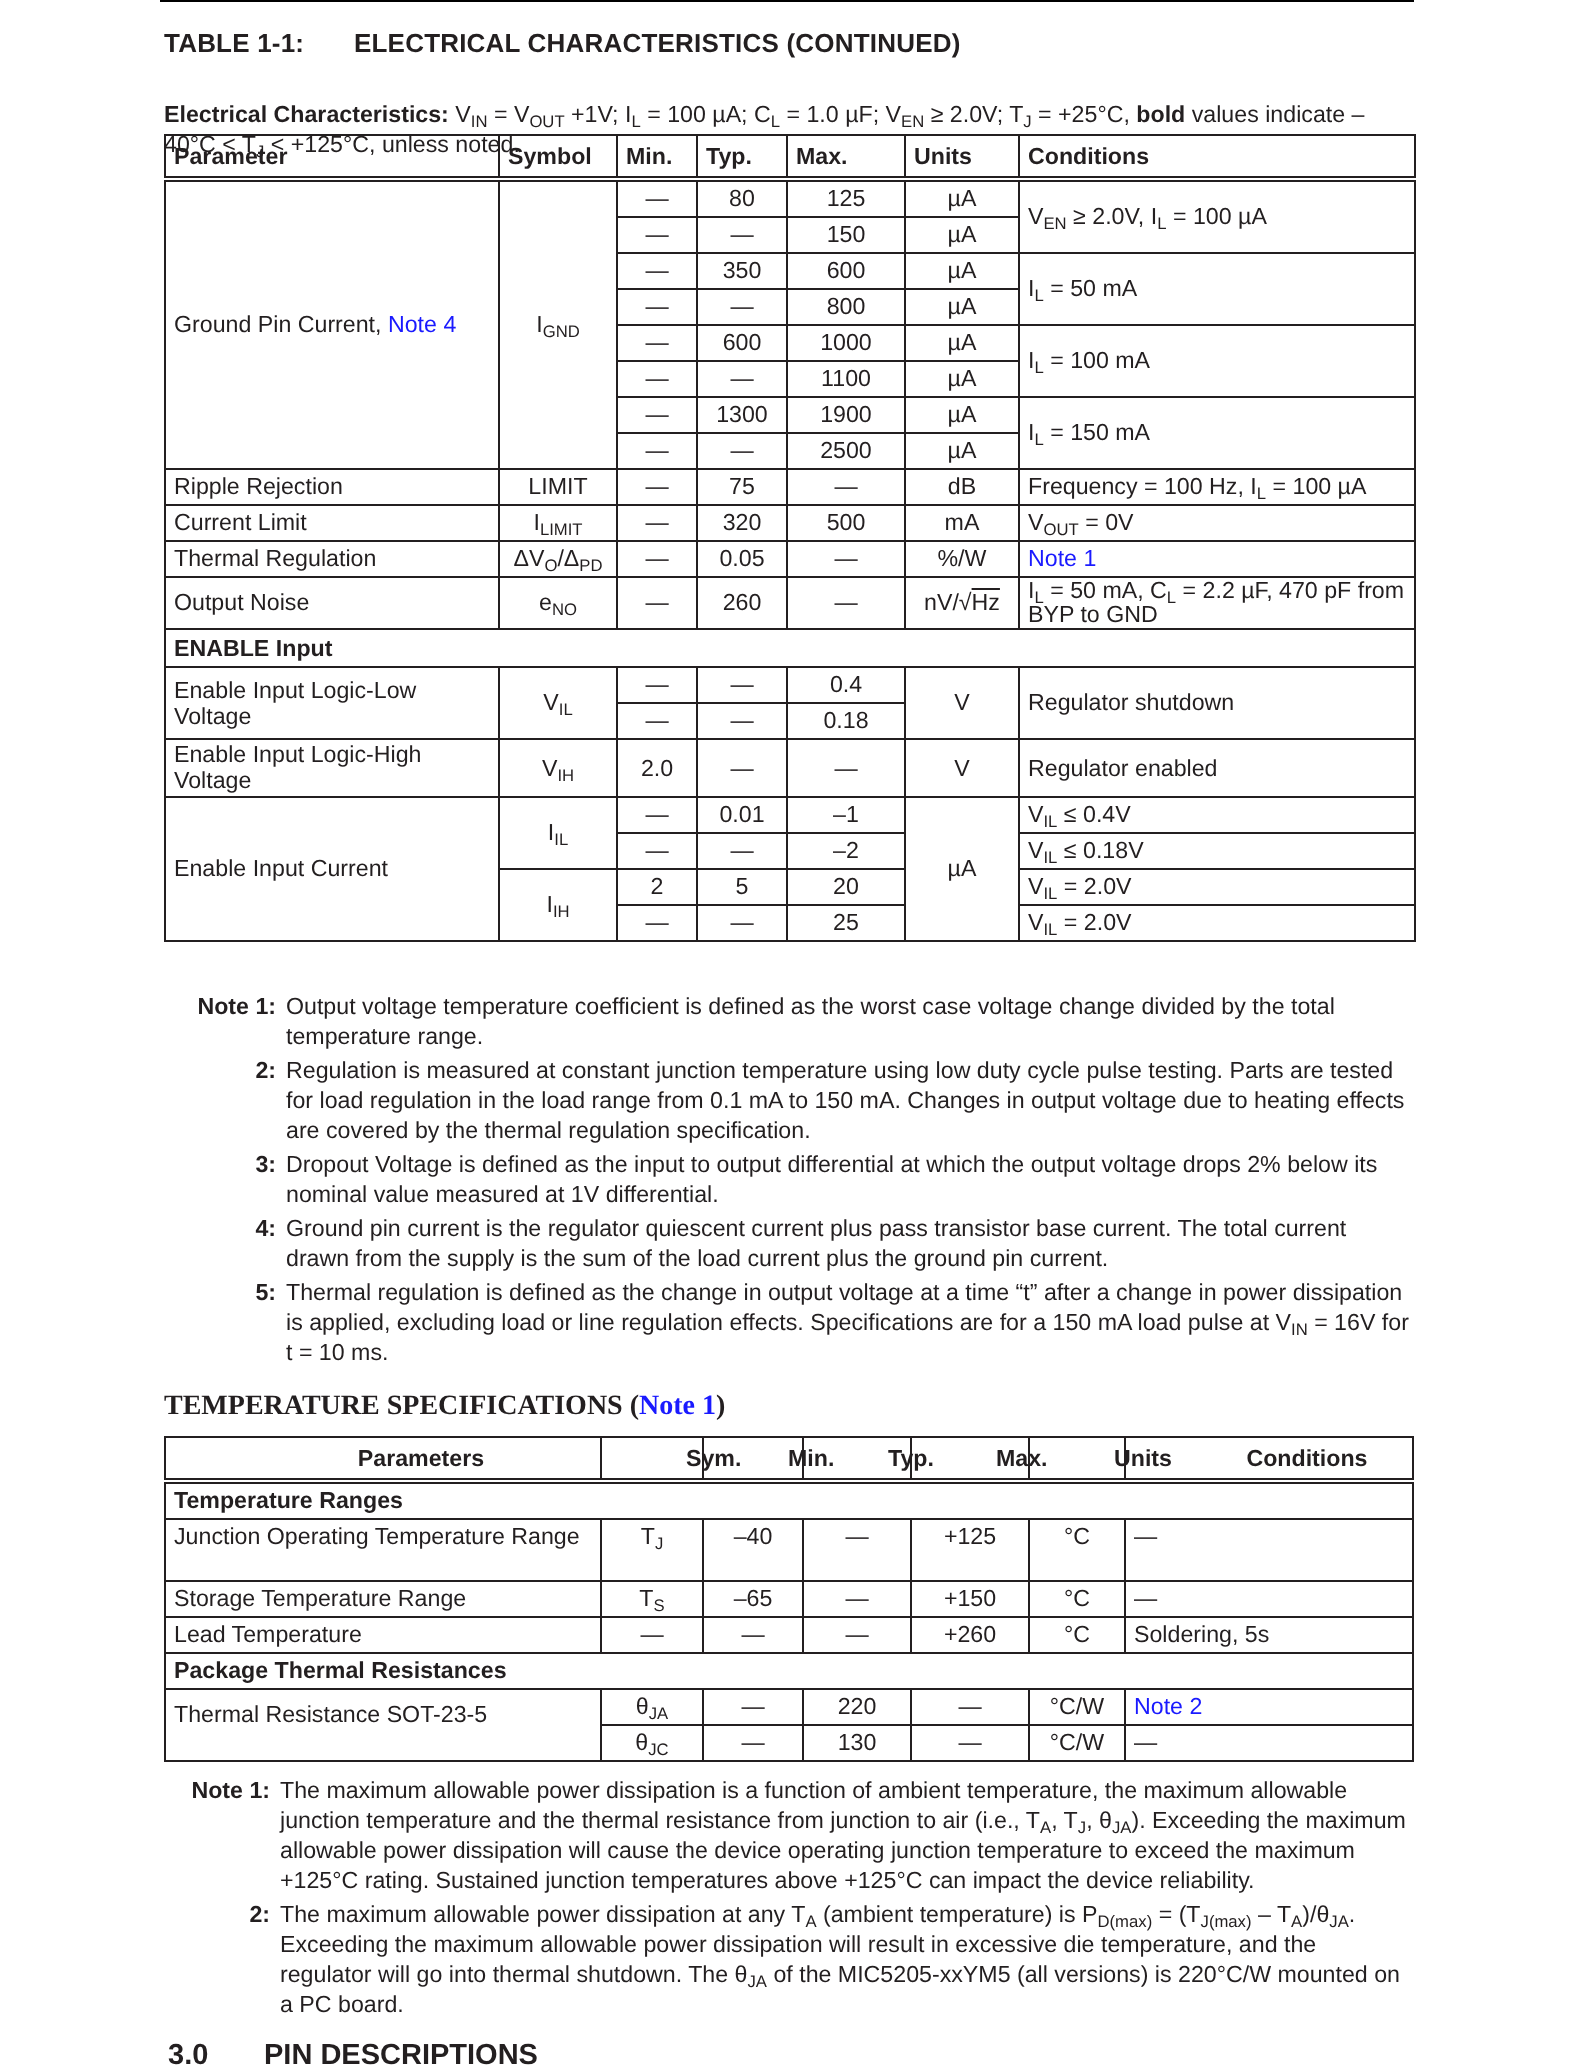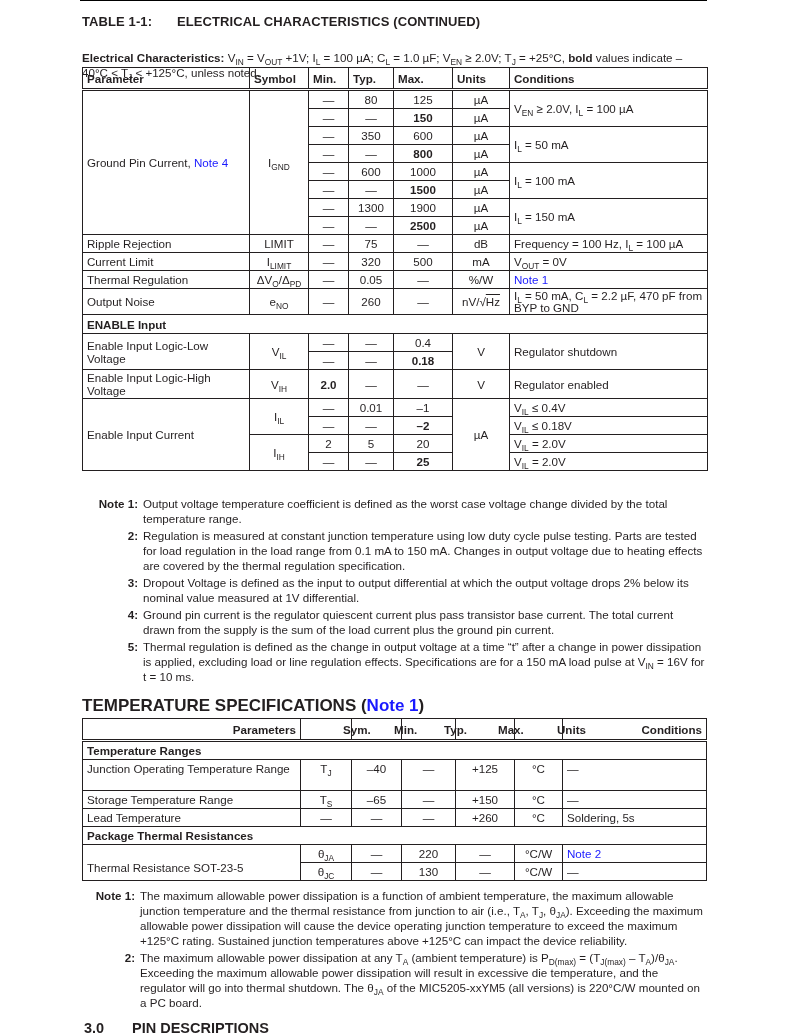--- a/index.html
+++ b/index.html
@@ -13,32 +13,32 @@
   sub { font-size:0.72em; vertical-align:-0.3em; line-height:0; }
   b { font-weight:bold; }
   .link { color:#1a1aff; }
 
   table.spec { position:absolute; border-collapse:collapse; font-size:11.6px; table-layout:fixed; }
   table.spec td, table.spec th { border:1px solid #231f20; padding:0 4px; height:17px; line-height:13px; vertical-align:middle; }
   table.spec th { font-weight:bold; text-align:left; height:20px; }
   table.spec thead tr { border-bottom:3px double #231f20; }
   table.spec thead th { border-bottom:3px double #231f20; }
   .c { text-align:center; }
-  .bold { font-weight:bold; }
+  .bold { font-weight:normal; }
   .section td { font-weight:bold; }
 
   #t1 { left:82px; top:67px; width:625px; }
   #t2 { left:82px; top:718px; width:624px; }
-  #t2 th { text-align:right;padding-left:42px; }
+  #t2 th { text-align:center;padding-left:42px; }
 
   .notes { position:absolute; left:86px; width:620px; font-size:11.6px; line-height:15px; }
   .note { display:flex; margin-bottom:2px;justify-content:flex-end; }
   .note .lbl { width:57px; flex:none; font-weight:bold; text-align:right; padding-right:5px; box-sizing:border-box; }
   .note .txt { flex:1; }
-  .sec-h { position:absolute; left:82px; font-weight:bold; font-size:17px; }
+  .sec-h { position:absolute; left:82px; font-weight:bold; font-size:14px;font-family:Liberation Serif, serif; }
   .pin-h { position:absolute; left:84px; top:1020px; font-weight:bold; font-size:14.5px; }
   .pin-h .n { display:inline-block; width:48px; }
   .sqrt { text-decoration:overline; }
 </style>
 </head>
 <body>
 
 <div class="toprule"></div>
 
 <div class="abs tbl-title">
@@ -103,21 +103,21 @@
     <tr>
       <td class="c">—</td>
       <td class="c">600</td>
       <td class="c">1000</td>
       <td class="c">µA</td>
       <td rowspan="2">I<sub>L</sub> = 100 mA</td>
     </tr>
     <tr>
       <td class="c">—</td>
       <td class="c">—</td>
-      <td class="c bold">1500</td>
+      <td class="c bold">1100</td>
       <td class="c">µA</td>
     </tr>
     <tr>
       <td class="c">—</td>
       <td class="c">1300</td>
       <td class="c">1900</td>
       <td class="c">µA</td>
       <td rowspan="2">I<sub>L</sub> = 150 mA</td>
     </tr>
     <tr>
@@ -303,21 +303,21 @@
       <td class="c">—</td>
       <td class="c">—</td>
       <td class="c">+260</td>
       <td class="c">°C</td>
       <td>Soldering, 5s</td>
     </tr>
     <tr class="section">
       <td colspan="7">Package Thermal Resistances</td>
     </tr>
     <tr>
-      <td rowspan="2" style="vertical-align:top;padding-top:16px">Thermal Resistance SOT-23-5</td>
+      <td rowspan="2" style="vertical-align:top;padding-top:6px">Thermal Resistance SOT-23-5</td>
       <td class="c"><span>θ</span><sub>JA</sub></td>
       <td class="c">—</td>
       <td class="c">220</td>
       <td class="c">—</td>
       <td class="c">°C/W</td>
       <td><span class="link">Note 2</span></td>
     </tr>
     <tr>
       <td class="c"><span>θ</span><sub>JC</sub></td>
       <td class="c">—</td>

